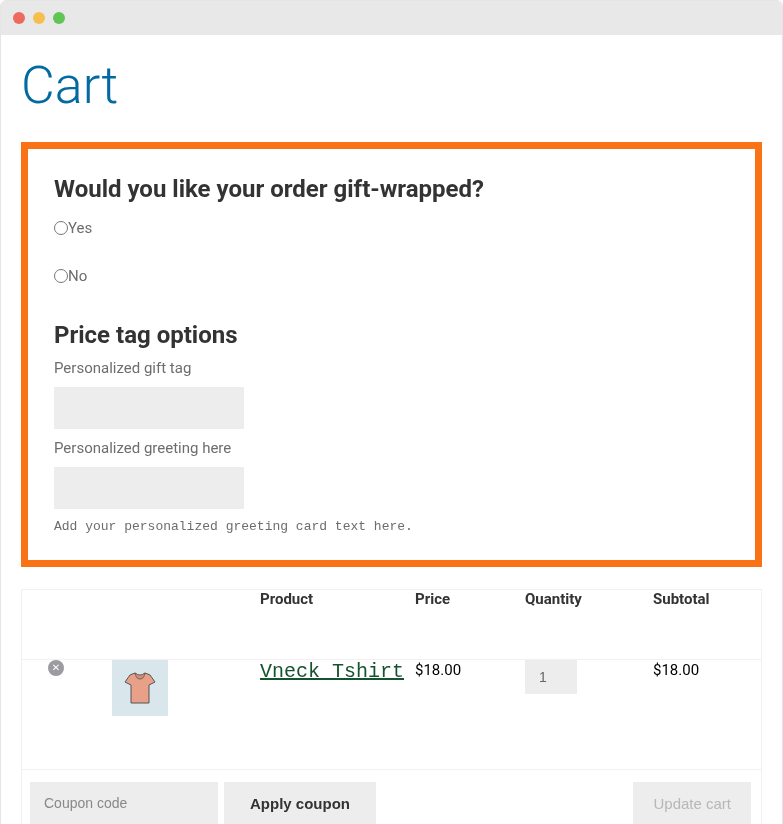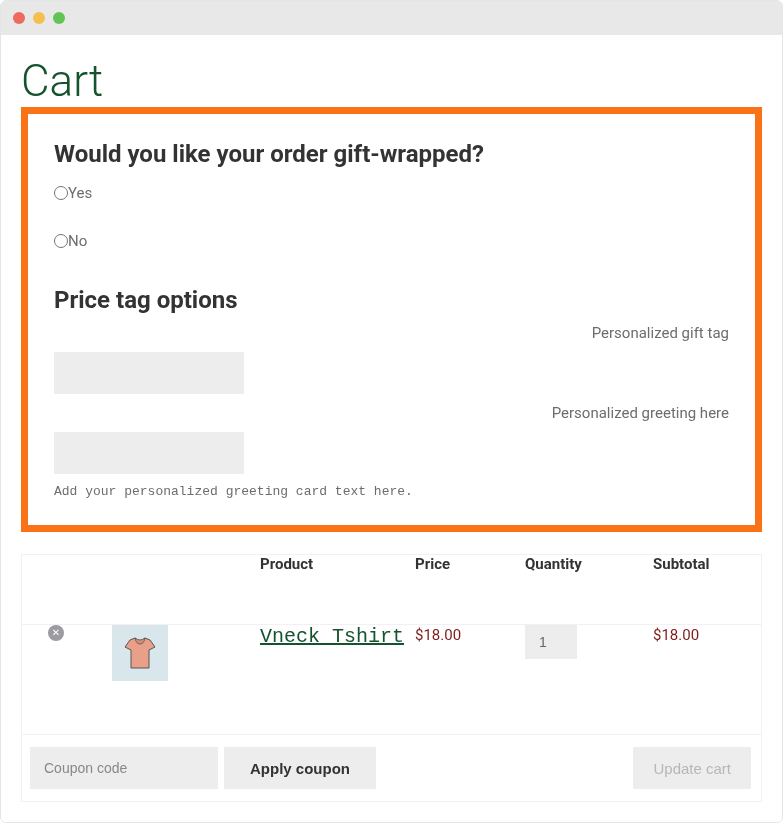--- a/index.html
+++ b/index.html
@@ -35,23 +35,24 @@
     .dot.red { background: #ec6a5e; }
     .dot.yellow { background: #f5bf4f; }
     .dot.green { background: #61c454; }
 
     .content {
       padding: 20px;
       background: #fff;
     }
 
     h1.page-title {
-      font-size: 44px;
+      font-size: 52px;
       font-weight: 300;
-      color: #14532d;
+      color: #0369a1;
+      margin-bottom: 26px;
     }
 
     .gift-section {
       border: 7px solid #f97316;
       background: #fff;
       padding: 26px;
       margin-bottom: 22px;
     }
 
     .gift-section h2 {
@@ -81,21 +82,20 @@
       font-size: 24px;
       font-weight: 700;
       color: #333;
       margin-bottom: 10px;
     }
 
     .field-label {
       font-size: 15px;
       color: #6d6d6d;
       margin-bottom: 10px;
-      text-align: right;
     }
     .text-input {
       width: 190px;
       height: 42px;
       background: #ededed;
       border: none;
       padding: 0 10px;
       font-size: 14px;
       margin-bottom: 10px;
     }
@@ -159,21 +159,21 @@
     }
 
     .product-link {
       color: #14532d;
       text-decoration: underline;
       font-size: 20px;
       font-family: Liberation Mono, monospace;
     }
 
     .price-text, .sub-text {
-      color: #7f1d1d;
+      color: #000000;
       font-size: 15px;
     }
 
     .qty-input {
       width: 52px;
       height: 34px;
       background: #ededed;
       border: none;
       padding-left: 14px;
       font-size: 14px;

